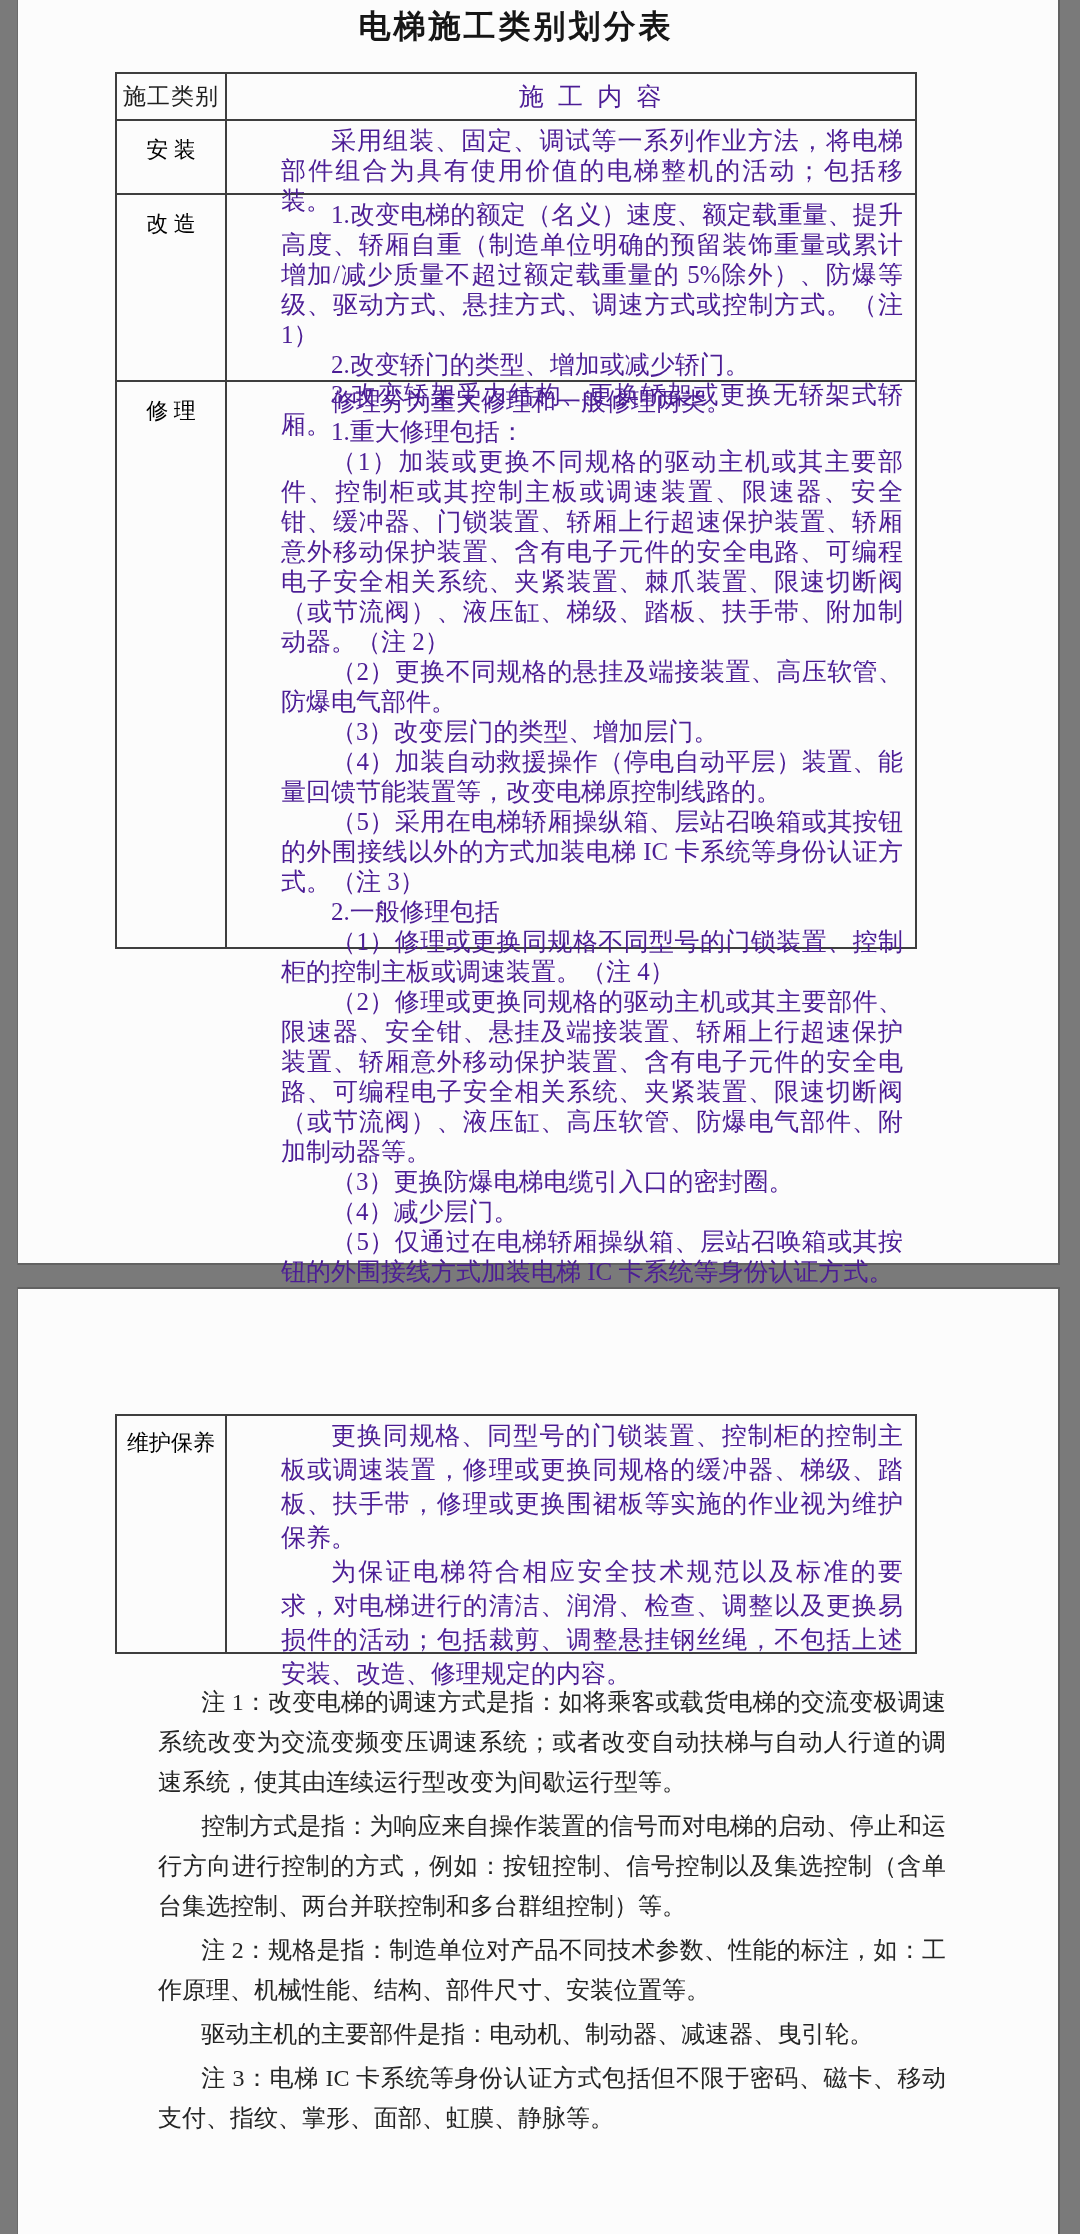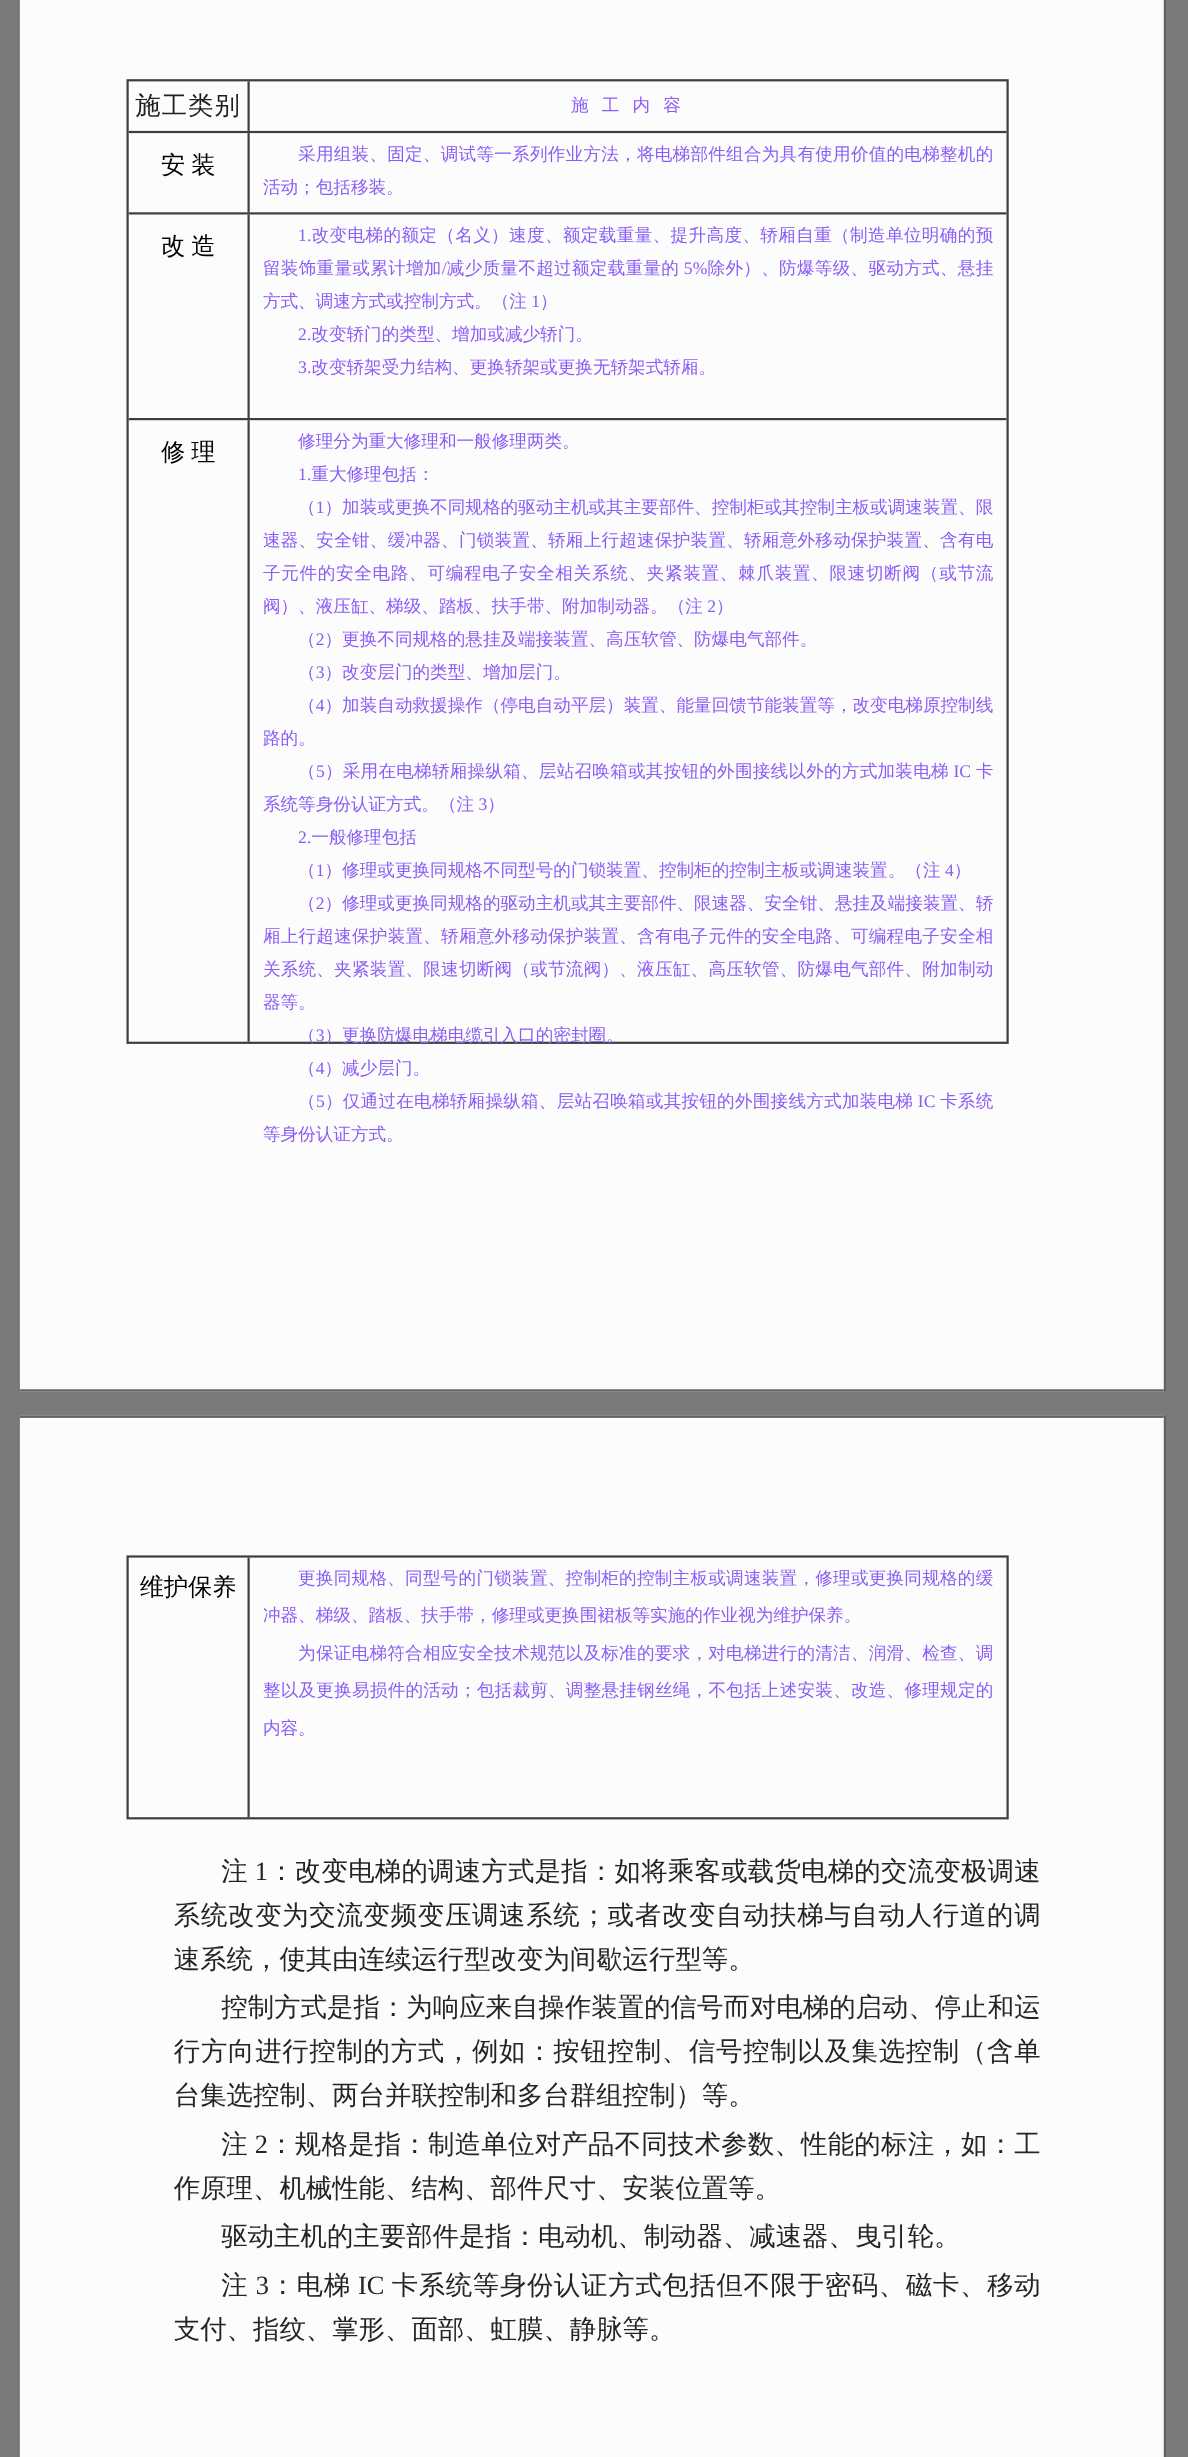--- a/index.html
+++ b/index.html
@@ -38,35 +38,36 @@
     width:110px;flex:0 0 110px;border-right:2px solid #3e3e3e;
     box-sizing:border-box;text-align:center;padding-top:14px;
     font-size:22px;color:#000000;
   }
   .th{display:flex;align-items:center;justify-content:center;
       font-size:23px;color:#1f1f1f;}
   .th-cat{letter-spacing:1px;}
   .th-content{letter-spacing:4px;}
   .content-cell{
     flex:1;box-sizing:border-box;padding:5px 12px 0 12px;
-    font-size:16px;line-height:30px;text-align:justify;color:#8b5cf6;
+    font-size:25px;line-height:30px;text-align:justify;color:#4c1d95;margin-left:42px;
   }
   .content-cell p{margin:0;text-indent:2em;}
   #tbl2 .content-cell{line-height:34px;padding-top:3px;}
 
   .notes{
     position:absolute;top:393px;left:140px;width:788px;
     font-size:24px;line-height:40px;text-align:justify;color:#242424;
   }
   .notes p{margin:0 0 4px 0;text-indent:1.8em;}
 </style>
 </head>
 <body>
 
 <div id="page1" class="page">
+  <div class="doc-title">电梯施工类别划分表</div>
 
   <div id="tbl1" class="tbl">
     <div class="trow row-header">
       <div class="cat-cell th th-cat" style="padding-top:0;">施工类别</div>
       <div class="content-cell th th-content" style="padding-top:0;">施 工 内 容</div>
     </div>
 
     <div class="trow row-install">
       <div class="cat-cell">安 装</div>
       <div class="content-cell">

